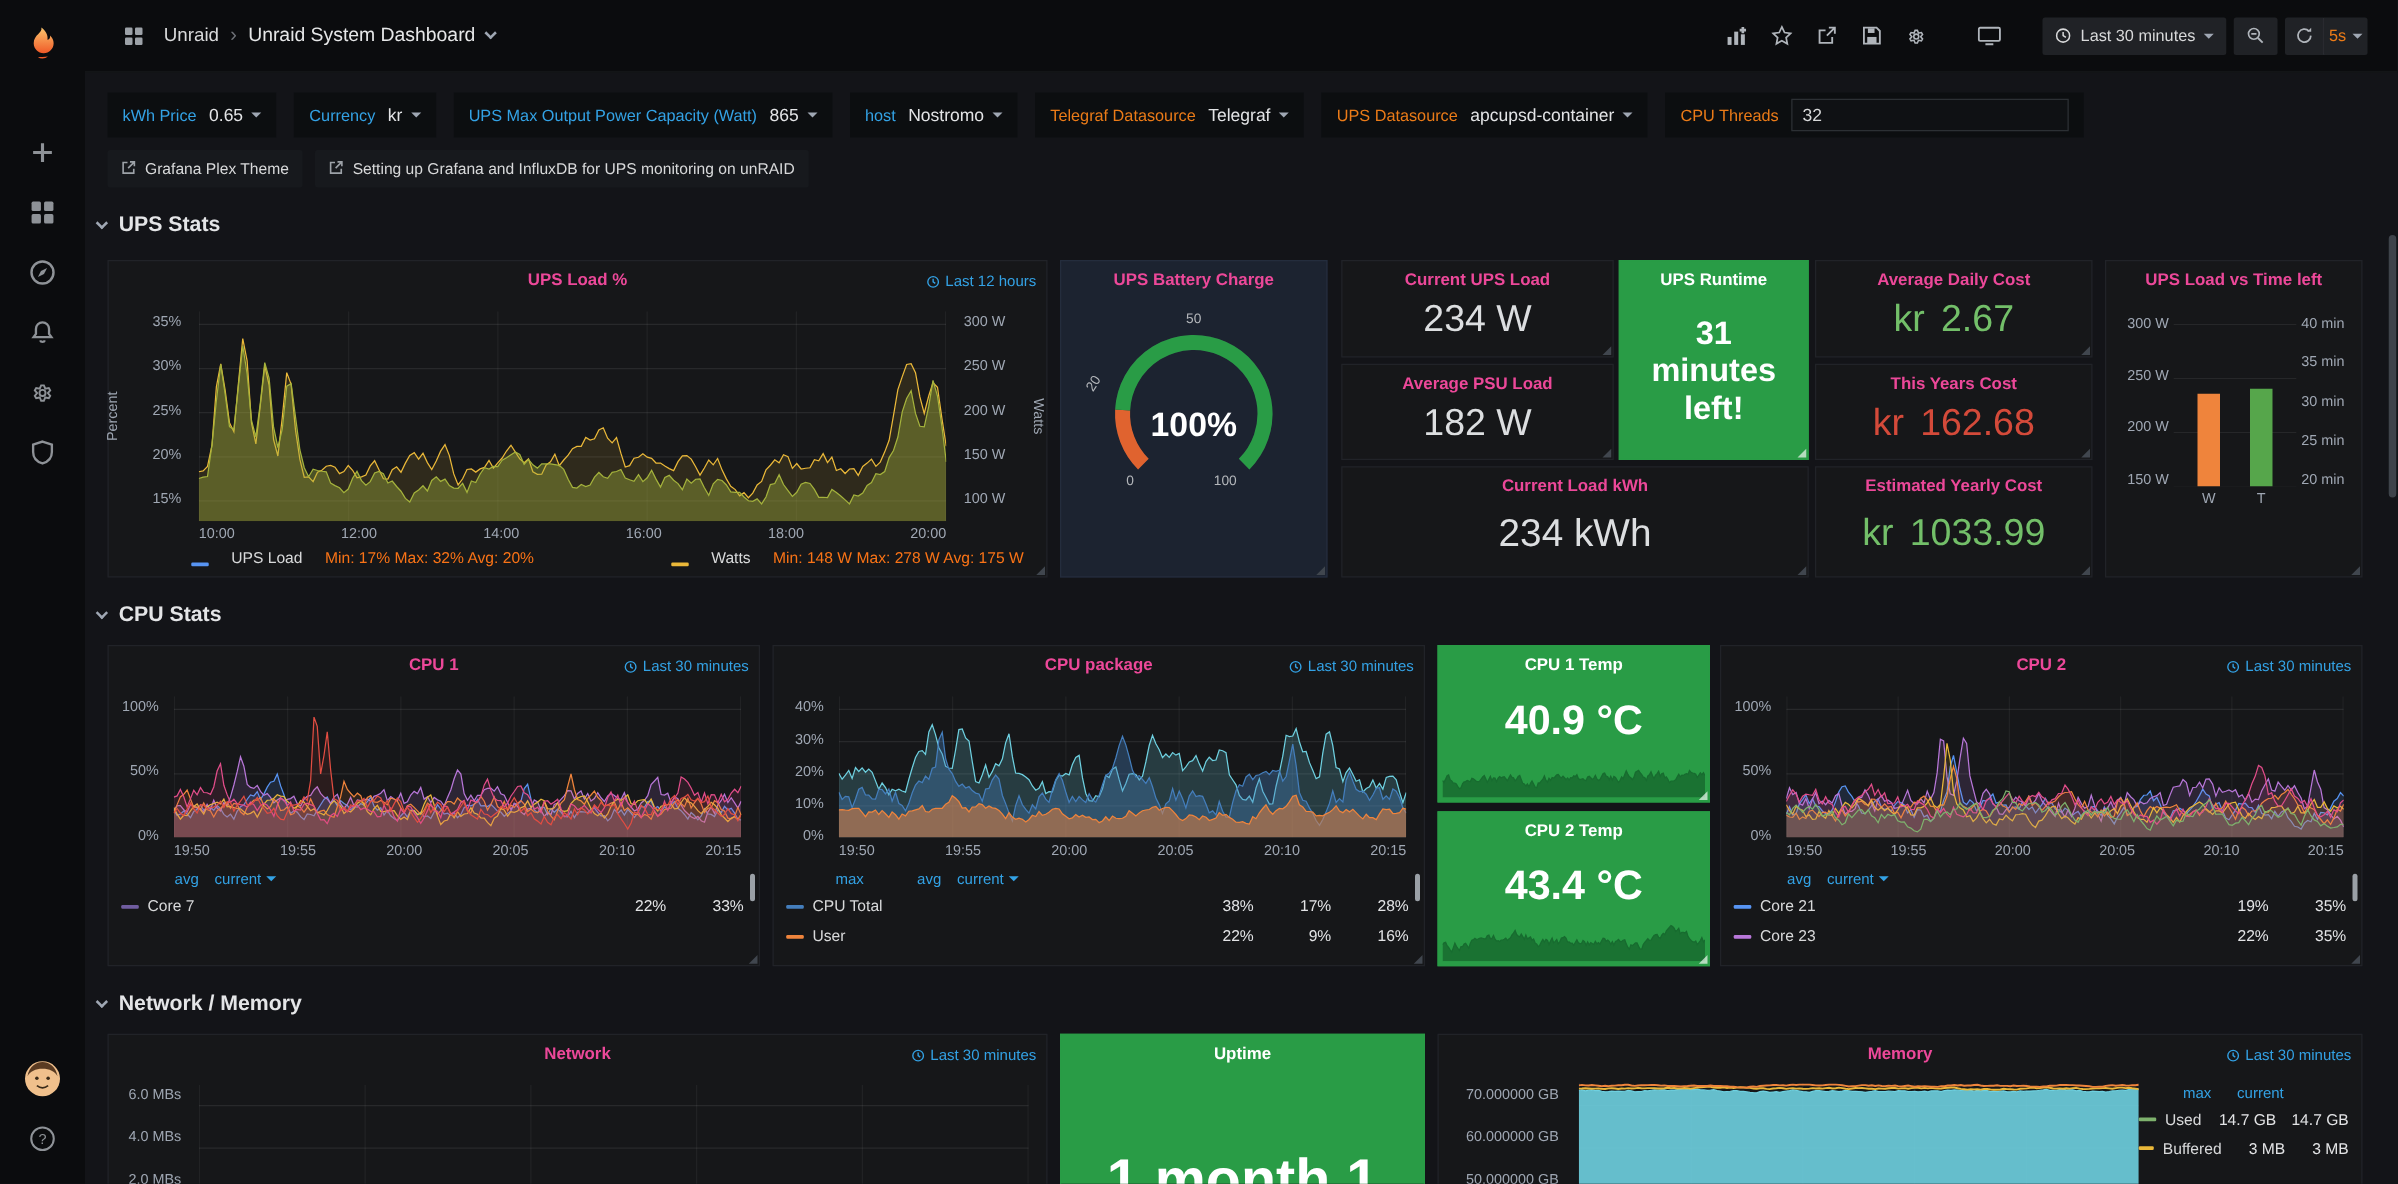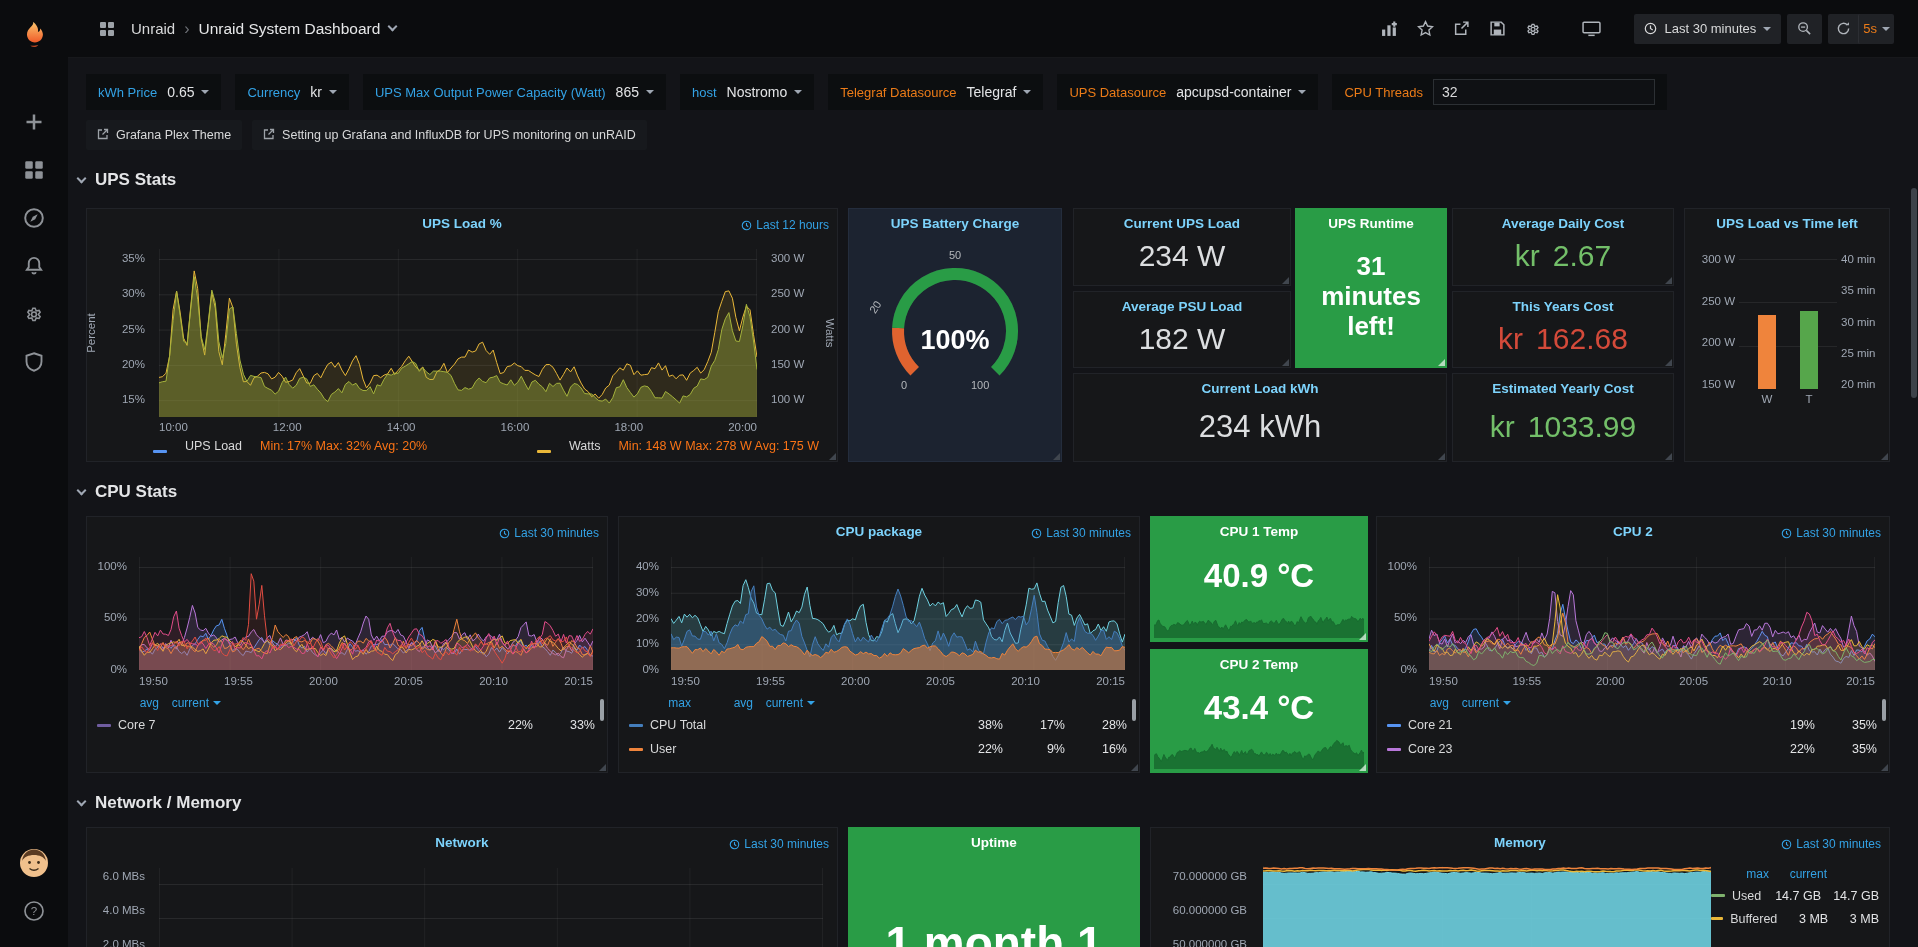--- a/index.html
+++ b/index.html
@@ -36,21 +36,21 @@
 .linkchip{display:flex;align-items:center;gap:7px;background:#17191d;height:30px;padding:0 11px;font-size:12.5px;color:#d8d9da;cursor:pointer;border-radius:2px}
 
 .sechead{position:absolute;left:78px;display:flex;align-items:center;gap:10px;cursor:pointer}
 .sechead .t{font-size:17px;font-weight:700;color:#e4e5e7}
 
 .panel{position:absolute;background:#161719;border:1px solid #212328}
 .panel::after{content:"";position:absolute;right:1px;bottom:1px;width:0;height:0;border-left:7px solid transparent;border-bottom:7px solid #40464e}
 .panel.green{background:#299c46;border-color:#299c46}
 .panel.green::after{border-bottom-color:rgba(255,255,255,.65)}
 .panel.navy{background:#1c2330;border-color:#242d3d}
-.ptitle{position:absolute;top:7px;left:0;right:0;text-align:center;font-size:13.5px;font-weight:700;color:#7dd3fc;cursor:pointer}
+.ptitle{position:absolute;top:7px;left:0;right:0;text-align:center;font-size:13.5px;font-weight:700;color:#ec4899;cursor:pointer}
 .panel.green .ptitle{color:#fff}
 .badge{position:absolute;top:9px;right:8px;color:#33a2e5;font-size:12px;display:flex;align-items:center;gap:4px}
 .statval{position:absolute;left:0;right:0;display:flex;align-items:center;justify-content:center;font-weight:500;color:#dcdee0;gap:13px}
 
 .plot{position:absolute}
 .plot svg{width:100%;height:100%}
 .yl{position:absolute;top:0;bottom:0}
 .yl .tick{position:absolute;font-size:11.5px;color:#9fa7b3;white-space:nowrap}
 .yl.left .tick{right:6px}
 .yl.right .tick{left:8px}
@@ -500,20 +500,21 @@
         <div class="bar" style="background: rgb(86, 166, 75); height: 60%;"></div>
       </div>
     <div class="barxl">
 
     <span>W</span>
         <span>T</span>
       </div>
   </div>
 
   <div class="panel cpu3" style="left:86px;top:516px;width:522px;height:257px">
+    <div class="ptitle">CPU 1</div>
     <div class="badge">
       <svg width="11" height="11" viewBox="0 0 14 14">
           <circle cx="7" cy="7" r="5.4" fill="none" stroke="#33a2e5" stroke-width="1.4"></circle>
           <path d="M7 3.8V7l2.2 1.5" fill="none" stroke="#33a2e5" stroke-width="1.4"></path>
         </svg>
       <span>Last 30 minutes</span>
     </div>
     <div class="yl left" style="left:6px;width:40px">
 
     <span class="tick">100%</span>

